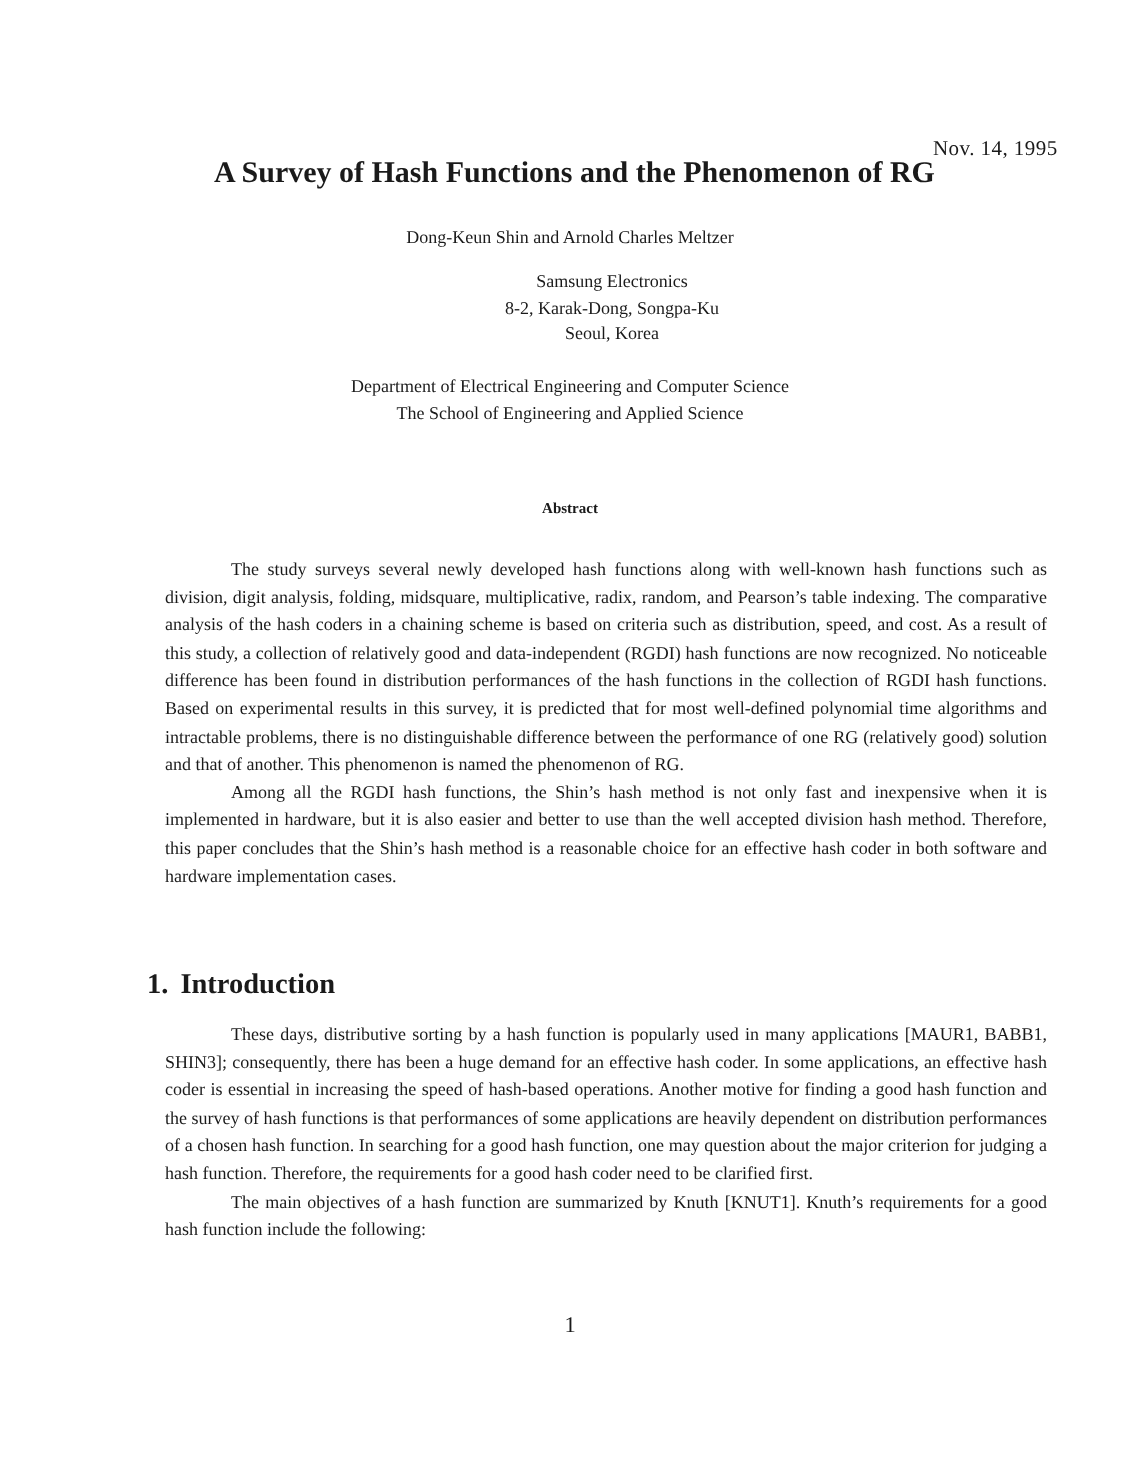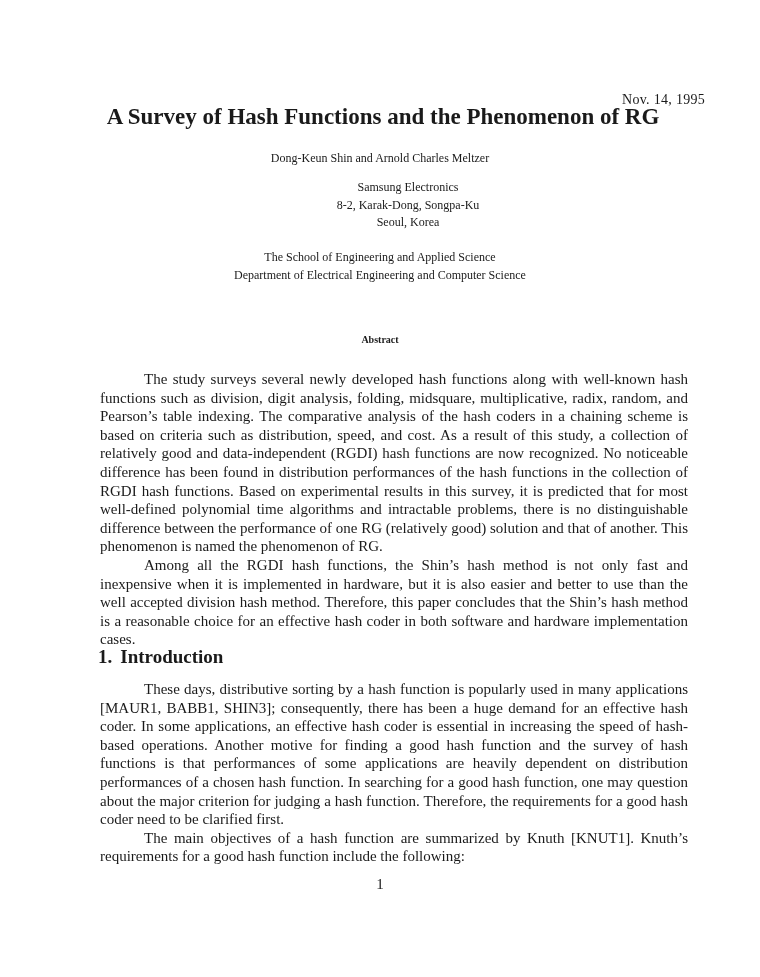--- a/index.html
+++ b/index.html
@@ -7,36 +7,36 @@
     width: 760px; height: 977px; background: #ffffff; color: #1a1a1a;
     font-family: "Liberation Serif", "DejaVu Serif", serif;
     position: relative; overflow: hidden;
   }
   .date {
     position: absolute; top: 92px; left: 622px;
     font-size: 14px; letter-spacing: 0.3px;
   }
   .title {
     position: absolute; top: 104px; left: 0; width: 760px; text-align: center;
-    font-size: 23px; font-weight: bold; padding-left: 6px; box-sizing: border-box;
+    font-size: 20px; font-weight: bold; padding-left: 6px; box-sizing: border-box;
   }
   .center-block {
     position: absolute; left: 0; width: 760px; text-align: center;
     font-size: 12px; line-height: 17.5px;
   }
   .authors { top: 150px; }
   .affil1 { top: 179px; margin-left: 28px; }
   .affil2 { top: 249px; }
   .abstract-head {
     position: absolute; top: 334px; left: 0; width: 760px; text-align: center;
     font-size: 10px; font-weight: bold;
   }
   .body-text {
-    position: absolute; left: 100px; width: 588px;
-    font-size: 15px; line-height: 18.6px; text-align: justify;
+    position: absolute; left: 110px; width: 588px;
+    font-size: 12px; line-height: 18.6px; text-align: justify;
   }
   .body-text p { margin: 0; text-indent: 44px; }
   .abstract-body { top: 370px; }
   .section-head {
     position: absolute; top: 646px; left: 98px;
     font-size: 19px; font-weight: bold;
   }
   .section-head .num { margin-right: 8px; }
   .intro-body { top: 680px; }
   .page-num {
@@ -52,22 +52,22 @@
 
 <div class="center-block authors">Dong-Keun Shin and Arnold Charles Meltzer</div>
 
 <div class="center-block affil1">
   <div>Samsung Electronics</div>
   <div>8-2, Karak-Dong, Songpa-Ku</div>
   <div>Seoul, Korea</div>
 </div>
 
 <div class="center-block affil2">
+  <div>Department of Electrical Engineering and Computer Science</div>
   <div>The School of Engineering and Applied Science</div>
-  <div>Department of Electrical Engineering and Computer Science</div>
 </div>
 
 <div class="abstract-head">Abstract</div>
 
 <div class="body-text abstract-body">
   <p>The study surveys several newly developed hash functions along with well-known hash functions such as division, digit analysis, folding, midsquare, multiplicative, radix, random, and Pearson’s table indexing.  The comparative analysis of the hash coders in a chaining scheme is based on criteria such as distribution, speed, and cost.  As a result of this study, a collection of relatively good and data-independent (RGDI) hash functions are now recognized.  No noticeable difference has been found in distribution performances of the hash functions in the collection of RGDI hash functions.  Based on experimental results in this survey, it is predicted that for most well-defined polynomial time algorithms and intractable problems, there is no distinguishable difference between the performance of one RG (relatively good) solution and that of another. This phenomenon is named the phenomenon of RG.</p>
   <p>Among all the RGDI hash functions, the Shin’s hash method is not only fast and inexpensive when it is implemented in hardware, but it is also easier and better to use than the well accepted division hash method.  Therefore, this paper concludes that the Shin’s hash method is a reasonable choice for an effective hash coder in both software and hardware implementation cases.</p>
 </div>
 
 <div class="section-head">

